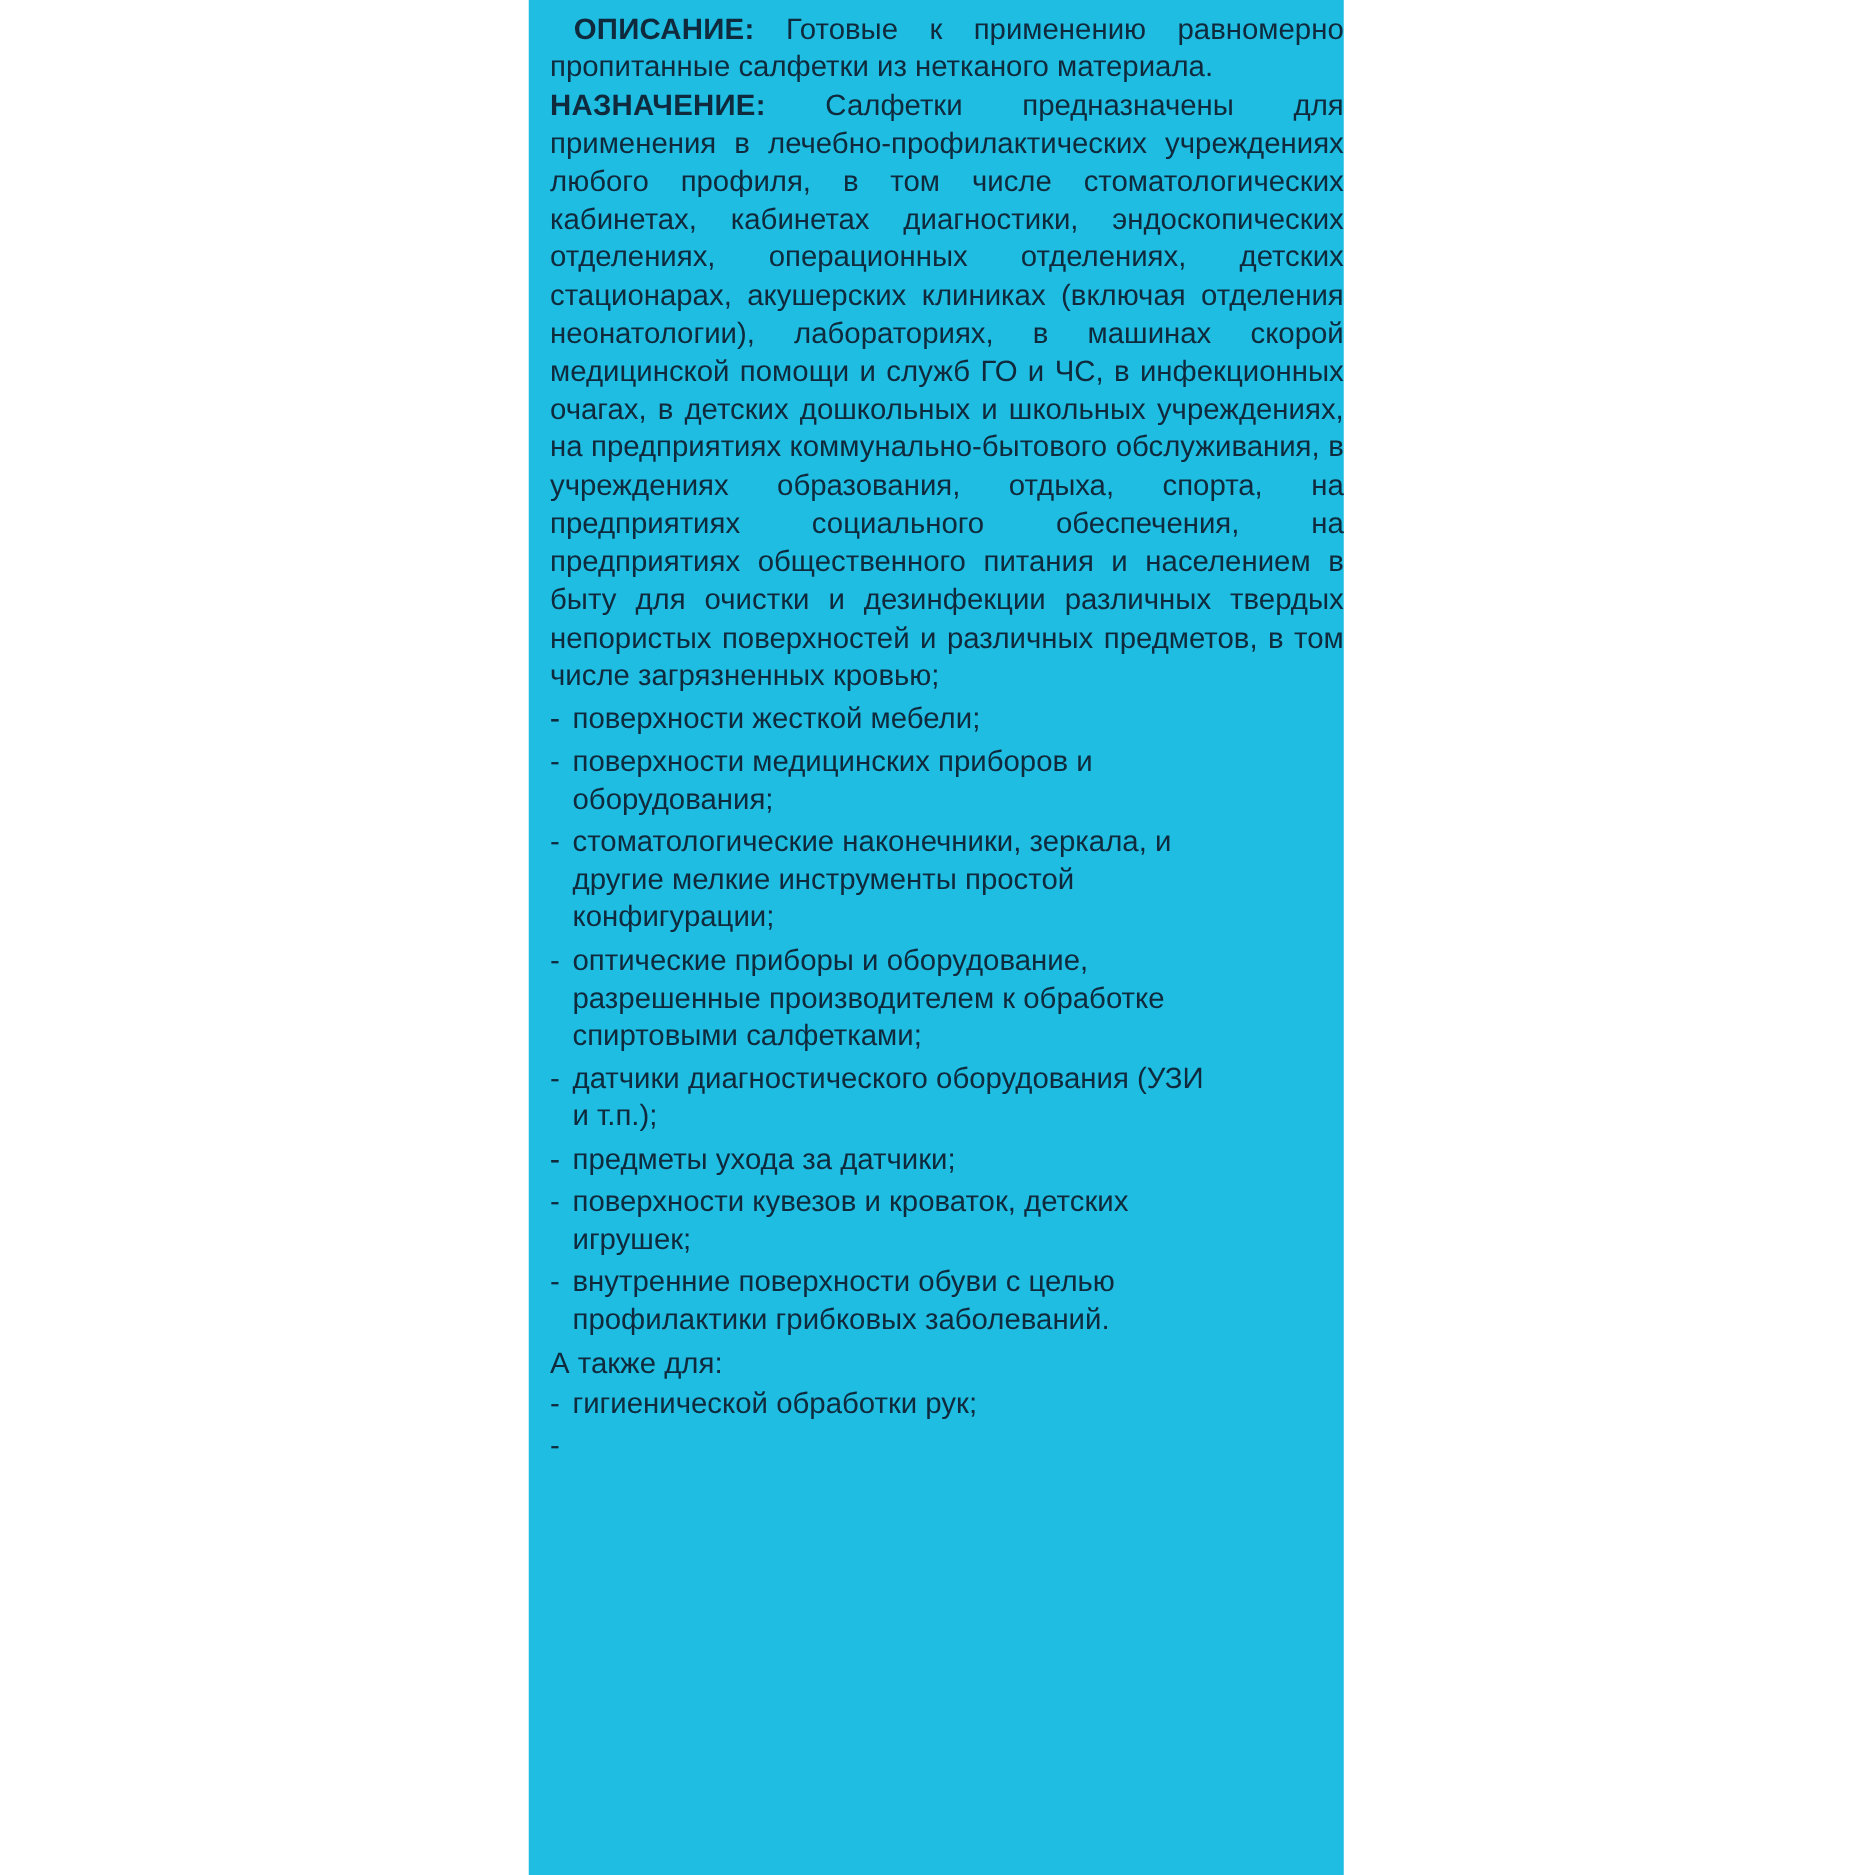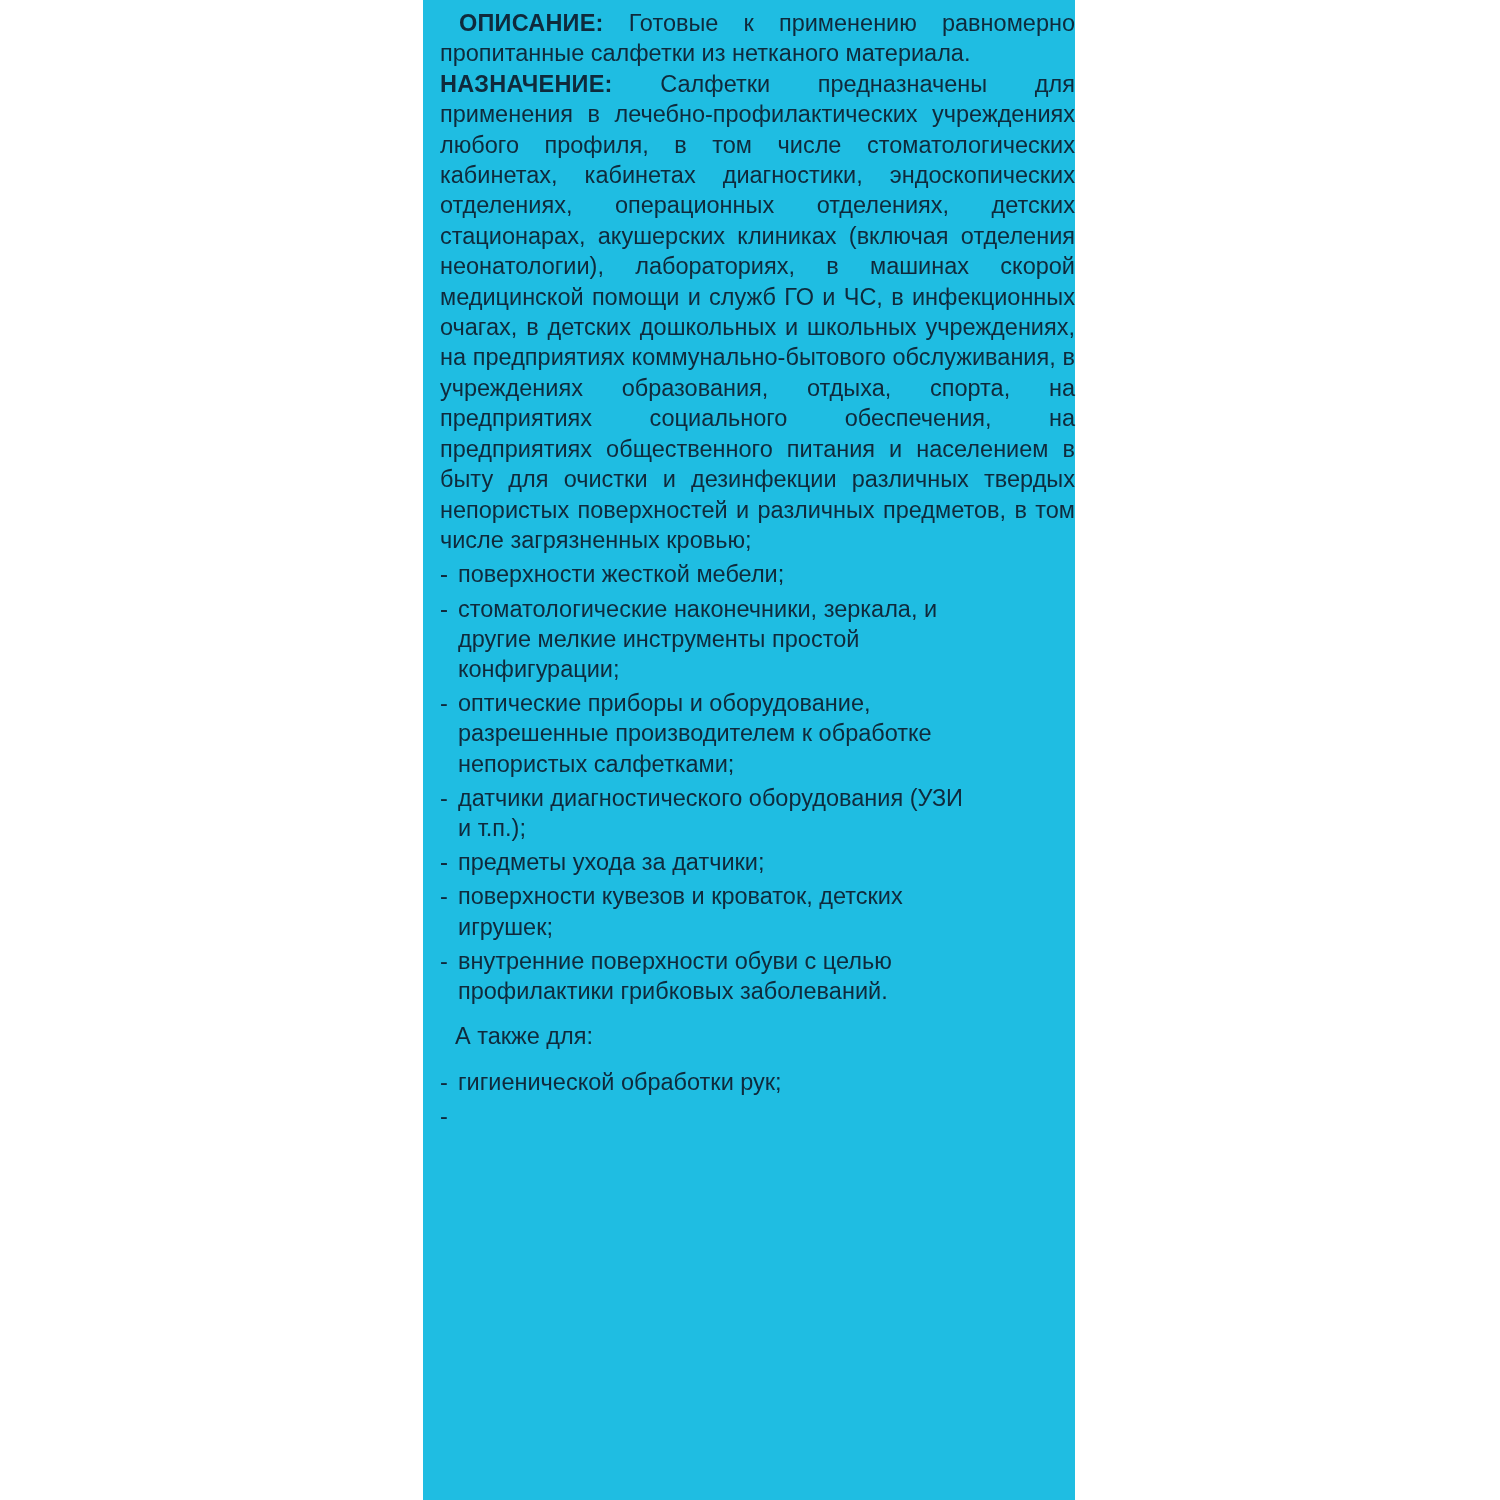--- a/index.html
+++ b/index.html
@@ -44,44 +44,44 @@
       padding-left: 18px;
       margin-bottom: 4px;
       line-height: 30.2px;
     }
     .list li .dash {
       position: absolute;
       left: 0;
       top: 0;
     }
     .also {
-      margin: 15px;
+      margin: 0;
       line-height: 30.4px;
     }
   </style>
 </head>
 <body>
 
 <div class="panel">
 
   <p class="para indent-first">
     <span class="head">ОПИСАНИЕ:</span><span> Готовые к применению равномерно пропитанные салфетки из нетканого материала.</span>
   </p>
 
 
   <p class="para">
     <span class="head">НАЗНАЧЕНИЕ:</span><span> Салфетки предназначены для применения в лечебно-профилактических учреждениях любого профиля, в том числе стоматологических кабинетах, кабинетах диагностики, эндоскопических отделениях, операционных отделениях, детских стационарах, акушерских клиниках (включая отделения неонатологии), лабораториях, в машинах скорой медицинской помощи и служб ГО и ЧС, в инфекционных очагах, в детских дошкольных и школьных учреждениях, на предприятиях коммунально-бытового обслуживания, в учреждениях образования, отдыха, спорта, на предприятиях социального обеспечения, на предприятиях общественного питания и населением в быту для очистки и дезинфекции различных твердых непористых поверхностей и различных предметов, в том числе загрязненных кровью;</span>
   </p>
 
   <ul class="list">
     <li><span class="dash">-</span></li>
     <li><span class="dash">-</span><span>поверхности жесткой мебели;</span></li>
-    <li style="width:440px"><span class="dash">-</span></li>
+    <li style="width:440px"><span class="dash">-</span><span>поверхности медицинских приборов и оборудования;</span></li>
     <li style="width:520px"><span class="dash">-</span><span>стоматологические наконечники, зеркала, и другие мелкие инструменты простой конфигурации;</span></li>
-    <li style="width:540px"><span class="dash">-</span><span>оптические приборы и оборудование, разрешенные производителем к обработке непористых салфетками;</span></li>
+    <li style="width:540px"><span class="dash">-</span><span>оптические приборы и оборудование, разрешенные производителем к обработке спиртовыми салфетками;</span></li>
     <li style="width:510px"><span class="dash">-</span><span>датчики диагностического оборудования (УЗИ и т.п.);</span></li>
     <li><span class="dash">-</span></li>
     <li><span class="dash">-</span><span>предметы ухода за датчики;</span></li>
     <li style="width:500px"><span class="dash">-</span><span>поверхности кувезов и кроваток, детских игрушек;</span></li>
     <li style="width:500px"><span class="dash">-</span><span>внутренние поверхности обуви с целью профилактики грибковых заболеваний.</span></li>
   </ul>
 
   <p class="also">А также для:</p>
 
   <ul class="list" style="margin-top:2px">

